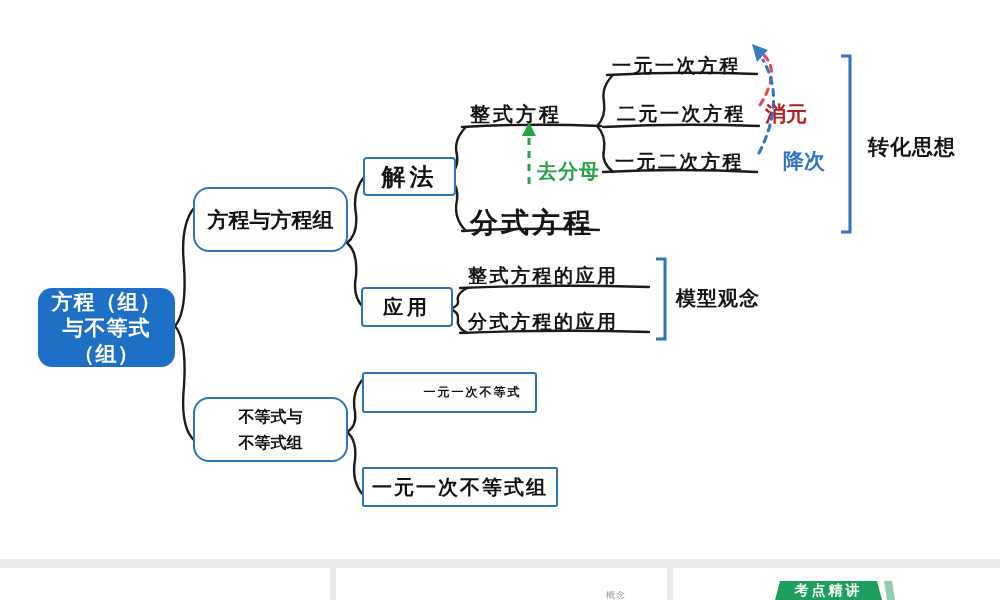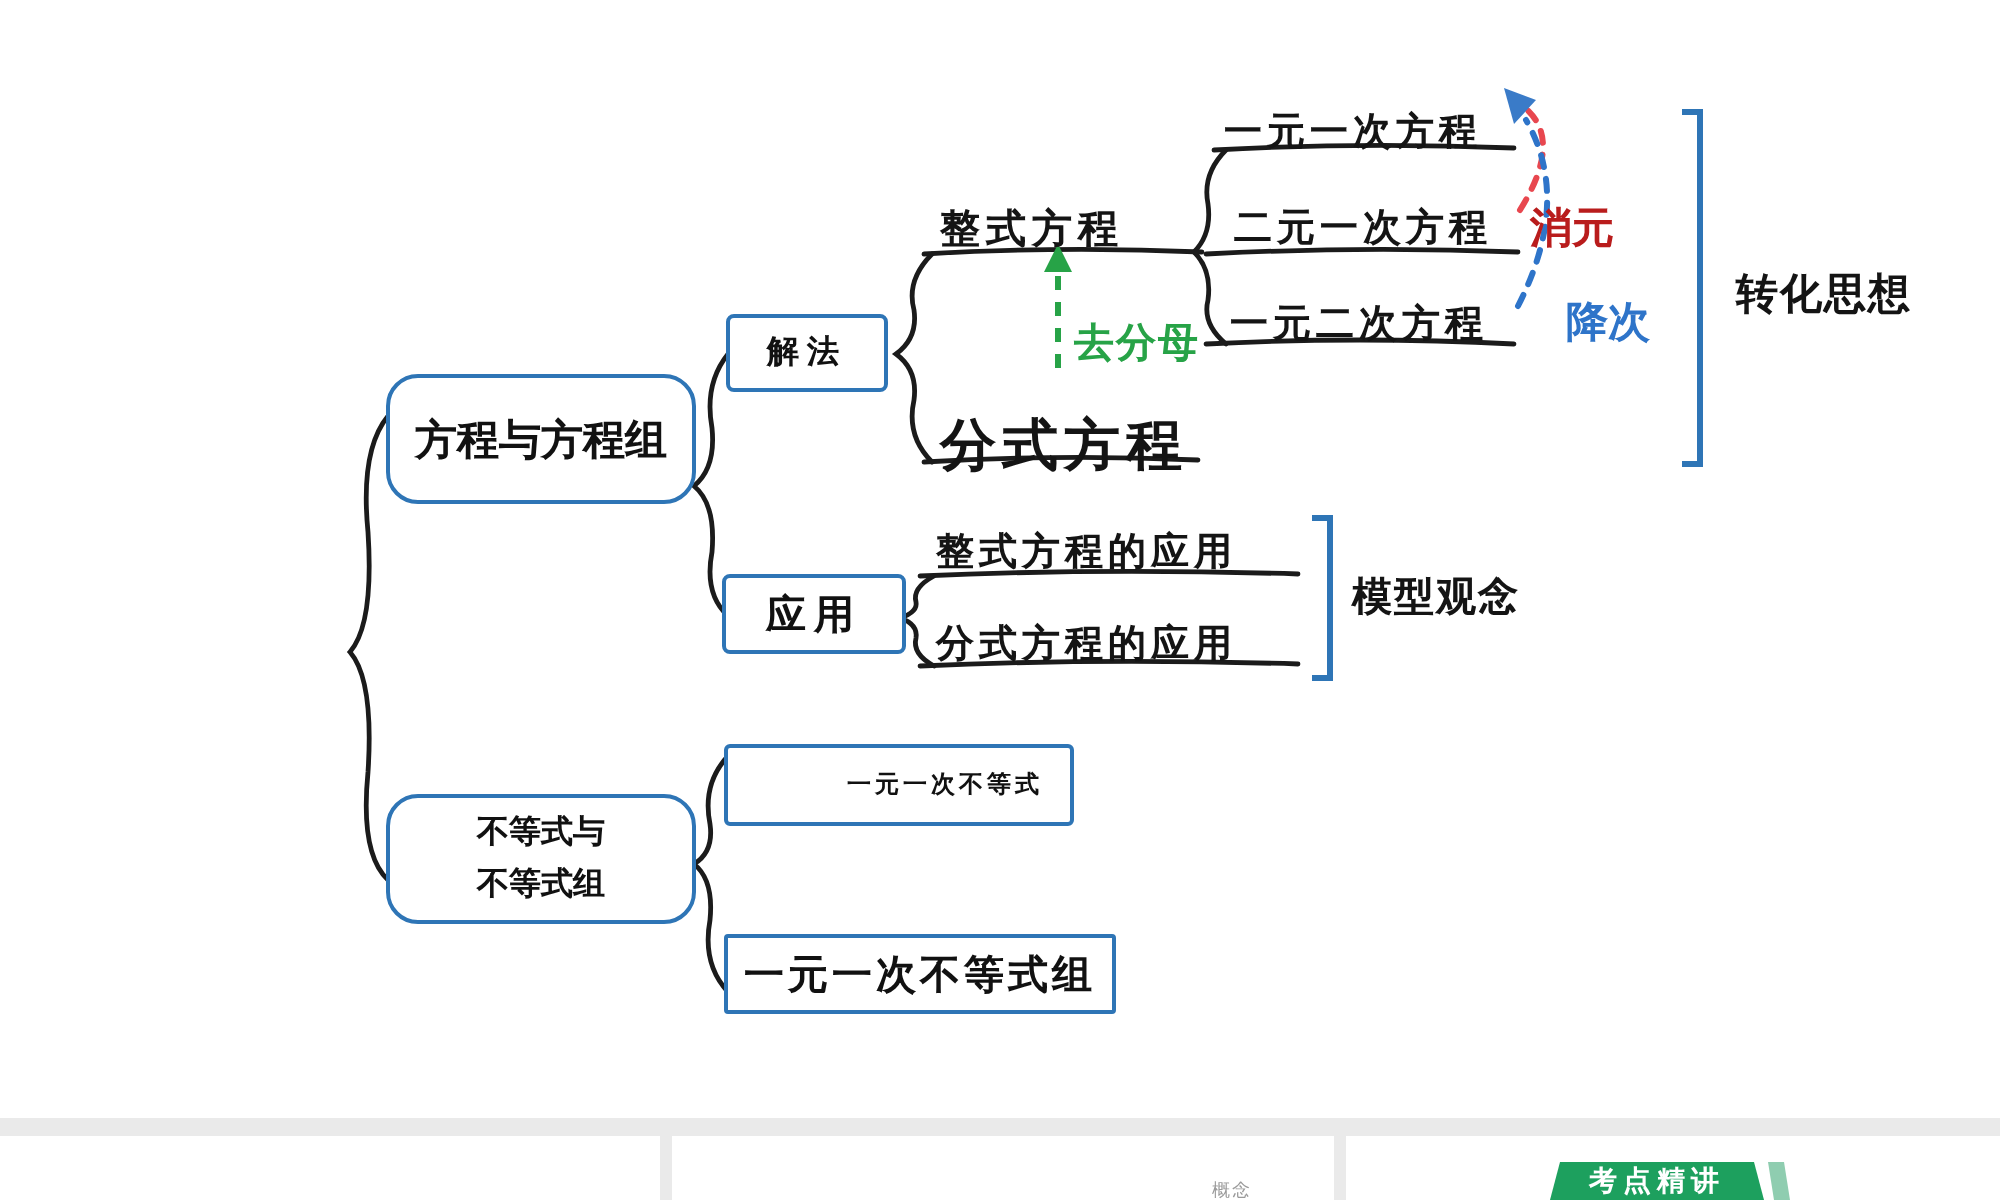--- a/index.html
+++ b/index.html
@@ -25,21 +25,21 @@
   }
   .root-box {
     left: 38px; top: 288px; width: 137px; height: 79px;
     background: #1E6FC6; border: none; border-radius: 14px;
     color: #ffffff; font-size: 21px; line-height: 26px; font-weight: bold;
     display: flex; flex-direction: column; align-items: center; justify-content: center;
     letter-spacing: 1px; z-index: 2; position: absolute;
   }
   .eq-branch-box   { left: 193px; top: 187px; width: 155px; height: 65px; border-radius: 16px; font-size: 21px; }
   .ineq-branch-box { left: 193px; top: 397px; width: 155px; height: 65px; border-radius: 16px; font-size: 16px; line-height: 26px; flex-direction: column; }
-  .solve-box { left: 363px; top: 157px; width: 81px;  height: 39px; border-radius: 4px; font-size: 16px; letter-spacing: 4px; }
+  .solve-box { left: 363px; top: 157px; width: 93px;  height: 39px; border-radius: 4px; font-size: 24px; letter-spacing: 4px; }
   .apply-box { left: 361px; top: 287px; width: 92px;  height: 40px; border-radius: 4px; font-size: 20px; letter-spacing: 4px; }
   .ineq1-box { left: 362px; top: 372px; width: 175px; height: 41px; border-radius: 3px; font-size: 12px; letter-spacing: 2px; padding-left: 46px; }
   .ineq2-box { left: 362px; top: 467px; width: 196px; height: 40px; border-radius: 2px; font-size: 20px; letter-spacing: 2px; }
 
   .label { font-weight: bold; color: #141414; }
   .lbl-integral  { left: 470px; top: 101px; font-size: 20px; letter-spacing: 3px; }
   .lbl-fraction  { left: 470px; top: 204px; font-size: 28px; letter-spacing: 3px; }
   .lbl-lin1      { left: 612px; top: 53px;  font-size: 19px; letter-spacing: 2.5px; }
   .lbl-lin2      { left: 617px; top: 101px; font-size: 19px; letter-spacing: 2.5px; }
   .lbl-quad      { left: 615px; top: 149px; font-size: 19px; letter-spacing: 2.5px; }
@@ -97,20 +97,25 @@
 
     <path d="M760,105 Q783,68 760,52" stroke="#E8474F" stroke-width="3" fill="none" stroke-dasharray="6 6" stroke-linecap="round"></path>
 
     <path d="M759,153 Q786,100 763,60" stroke="#2E74C9" stroke-width="3" fill="none" stroke-dasharray="6 6" stroke-linecap="round"></path>
     <polygon points="752,44 768,50 757,62" fill="#3A7BC8"></polygon>
 
     <path d="M841,56 L850,56 L850,232 L841,232" stroke="#2E75B6" stroke-width="3" fill="none"></path>
     <path d="M656,259 L665,259 L665,339 L656,339" stroke="#2E75B6" stroke-width="3" fill="none"></path>
   </svg>
 
+  <div class="root-box">
+    <span>方程（组）</span>
+    <span>与不等式</span>
+    <span>（组）</span>
+  </div>
 
   <div class="node box eq-branch-box">方程与方程组</div>
 
   <div class="node box ineq-branch-box">
     <span>不等式与</span>
     <span>不等式组</span>
   </div>
 
   <div class="node box solve-box">解法</div>
   <div class="node box apply-box">应用</div>

